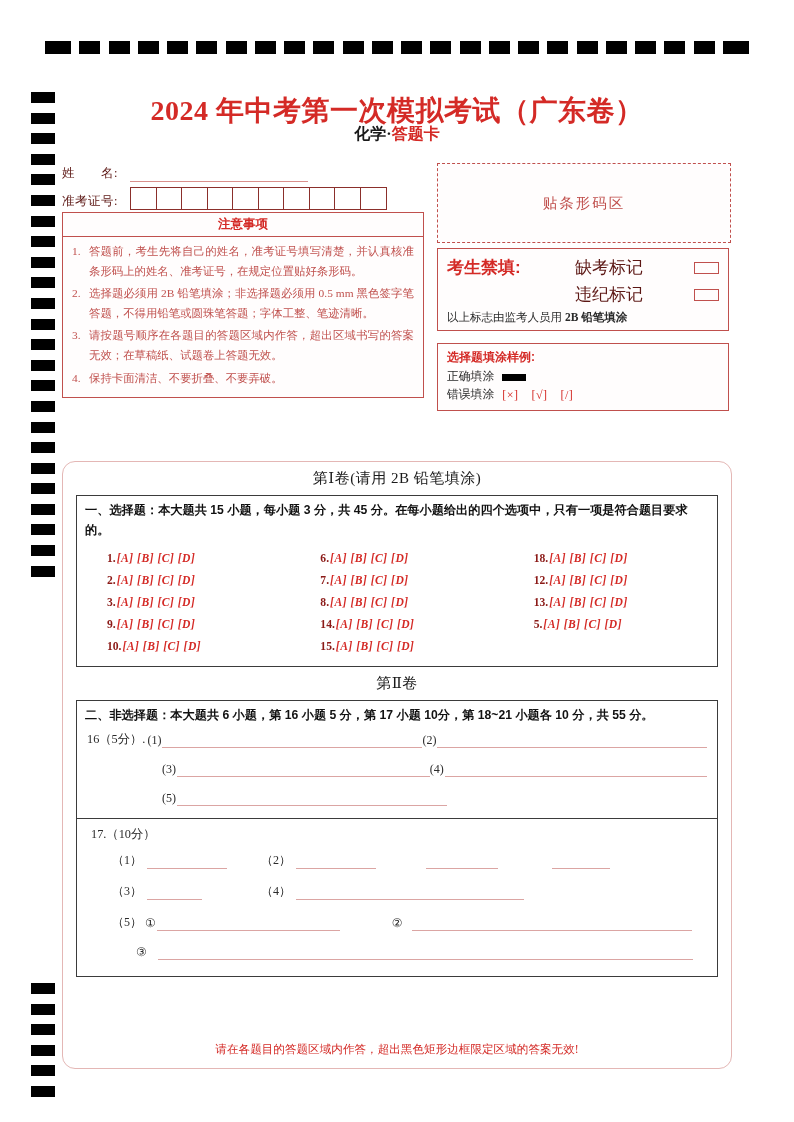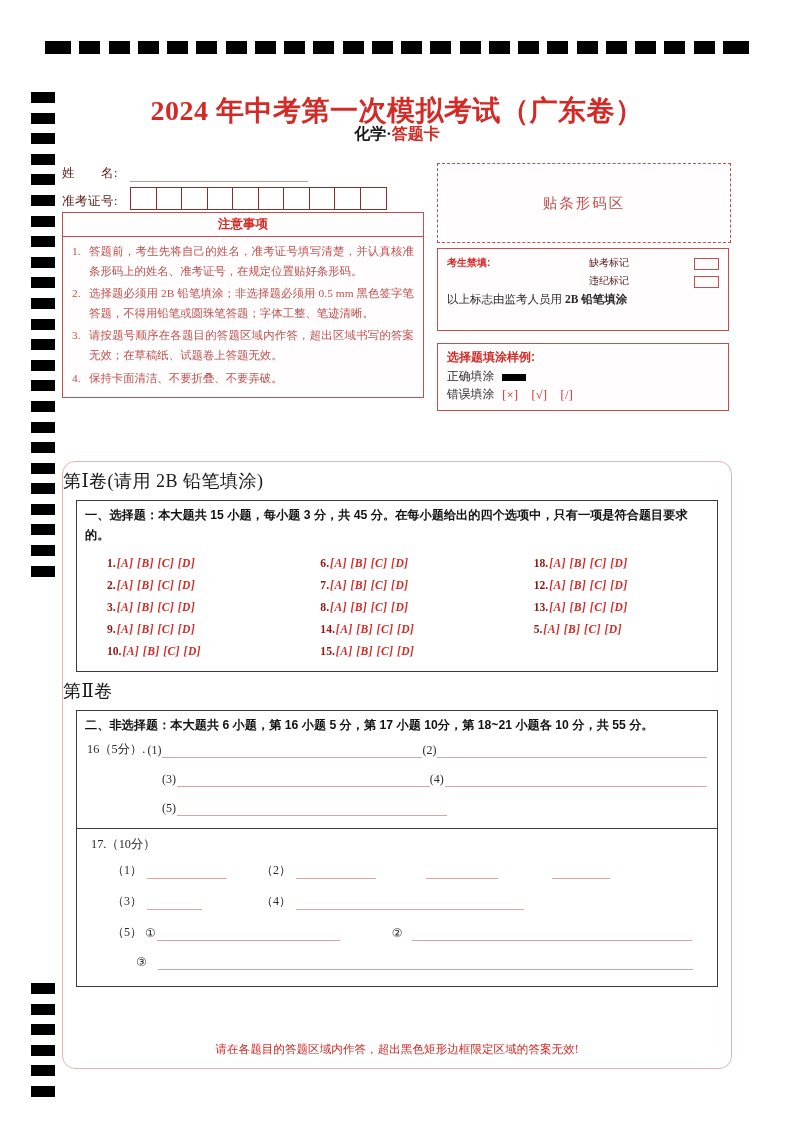--- a/index.html
+++ b/index.html
@@ -171,22 +171,22 @@
     left: 437px; top: 248px;
     width: 292px;
     height: 83px;
     border: 1.3px solid #c0504d;
     box-sizing: border-box;
     padding: 7px 9px 0 9px;
     background: #fffdfd;
   }
   .forb-row {
     display: flex;
-    align-items: flex-end;
-    font-size: 10px;
+    align-items: center;
+    font-size: 17px;
     margin-bottom: 4px;
     gap: 48px;
   }
   .forb-title {
     color: #d42a26;
     font-weight: bold;
     font-family: "Liberation Sans", sans-serif;
     width: 78px;
   }
   .forb-name {
@@ -251,21 +251,22 @@
     left: 62px; top: 461px;
     width: 670px;
     height: 608px;
     border: 1.6px solid #e4b7b5;
     border-radius: 13px;
     box-sizing: border-box;
     background: #ffffff;
   }
 
   .volume-title {
-    font-size: 18px;
+    text-align: center;
+    font-size: 15px;
     color: #1a1a1a;
     padding-top: 7px;
     letter-spacing: 0.5px;
   }
 
   .black-box {
     margin: 7px 13px 0 13px;
     border: 1.3px solid #3b3b3b;
     box-sizing: border-box;
     background: #ffffff;

